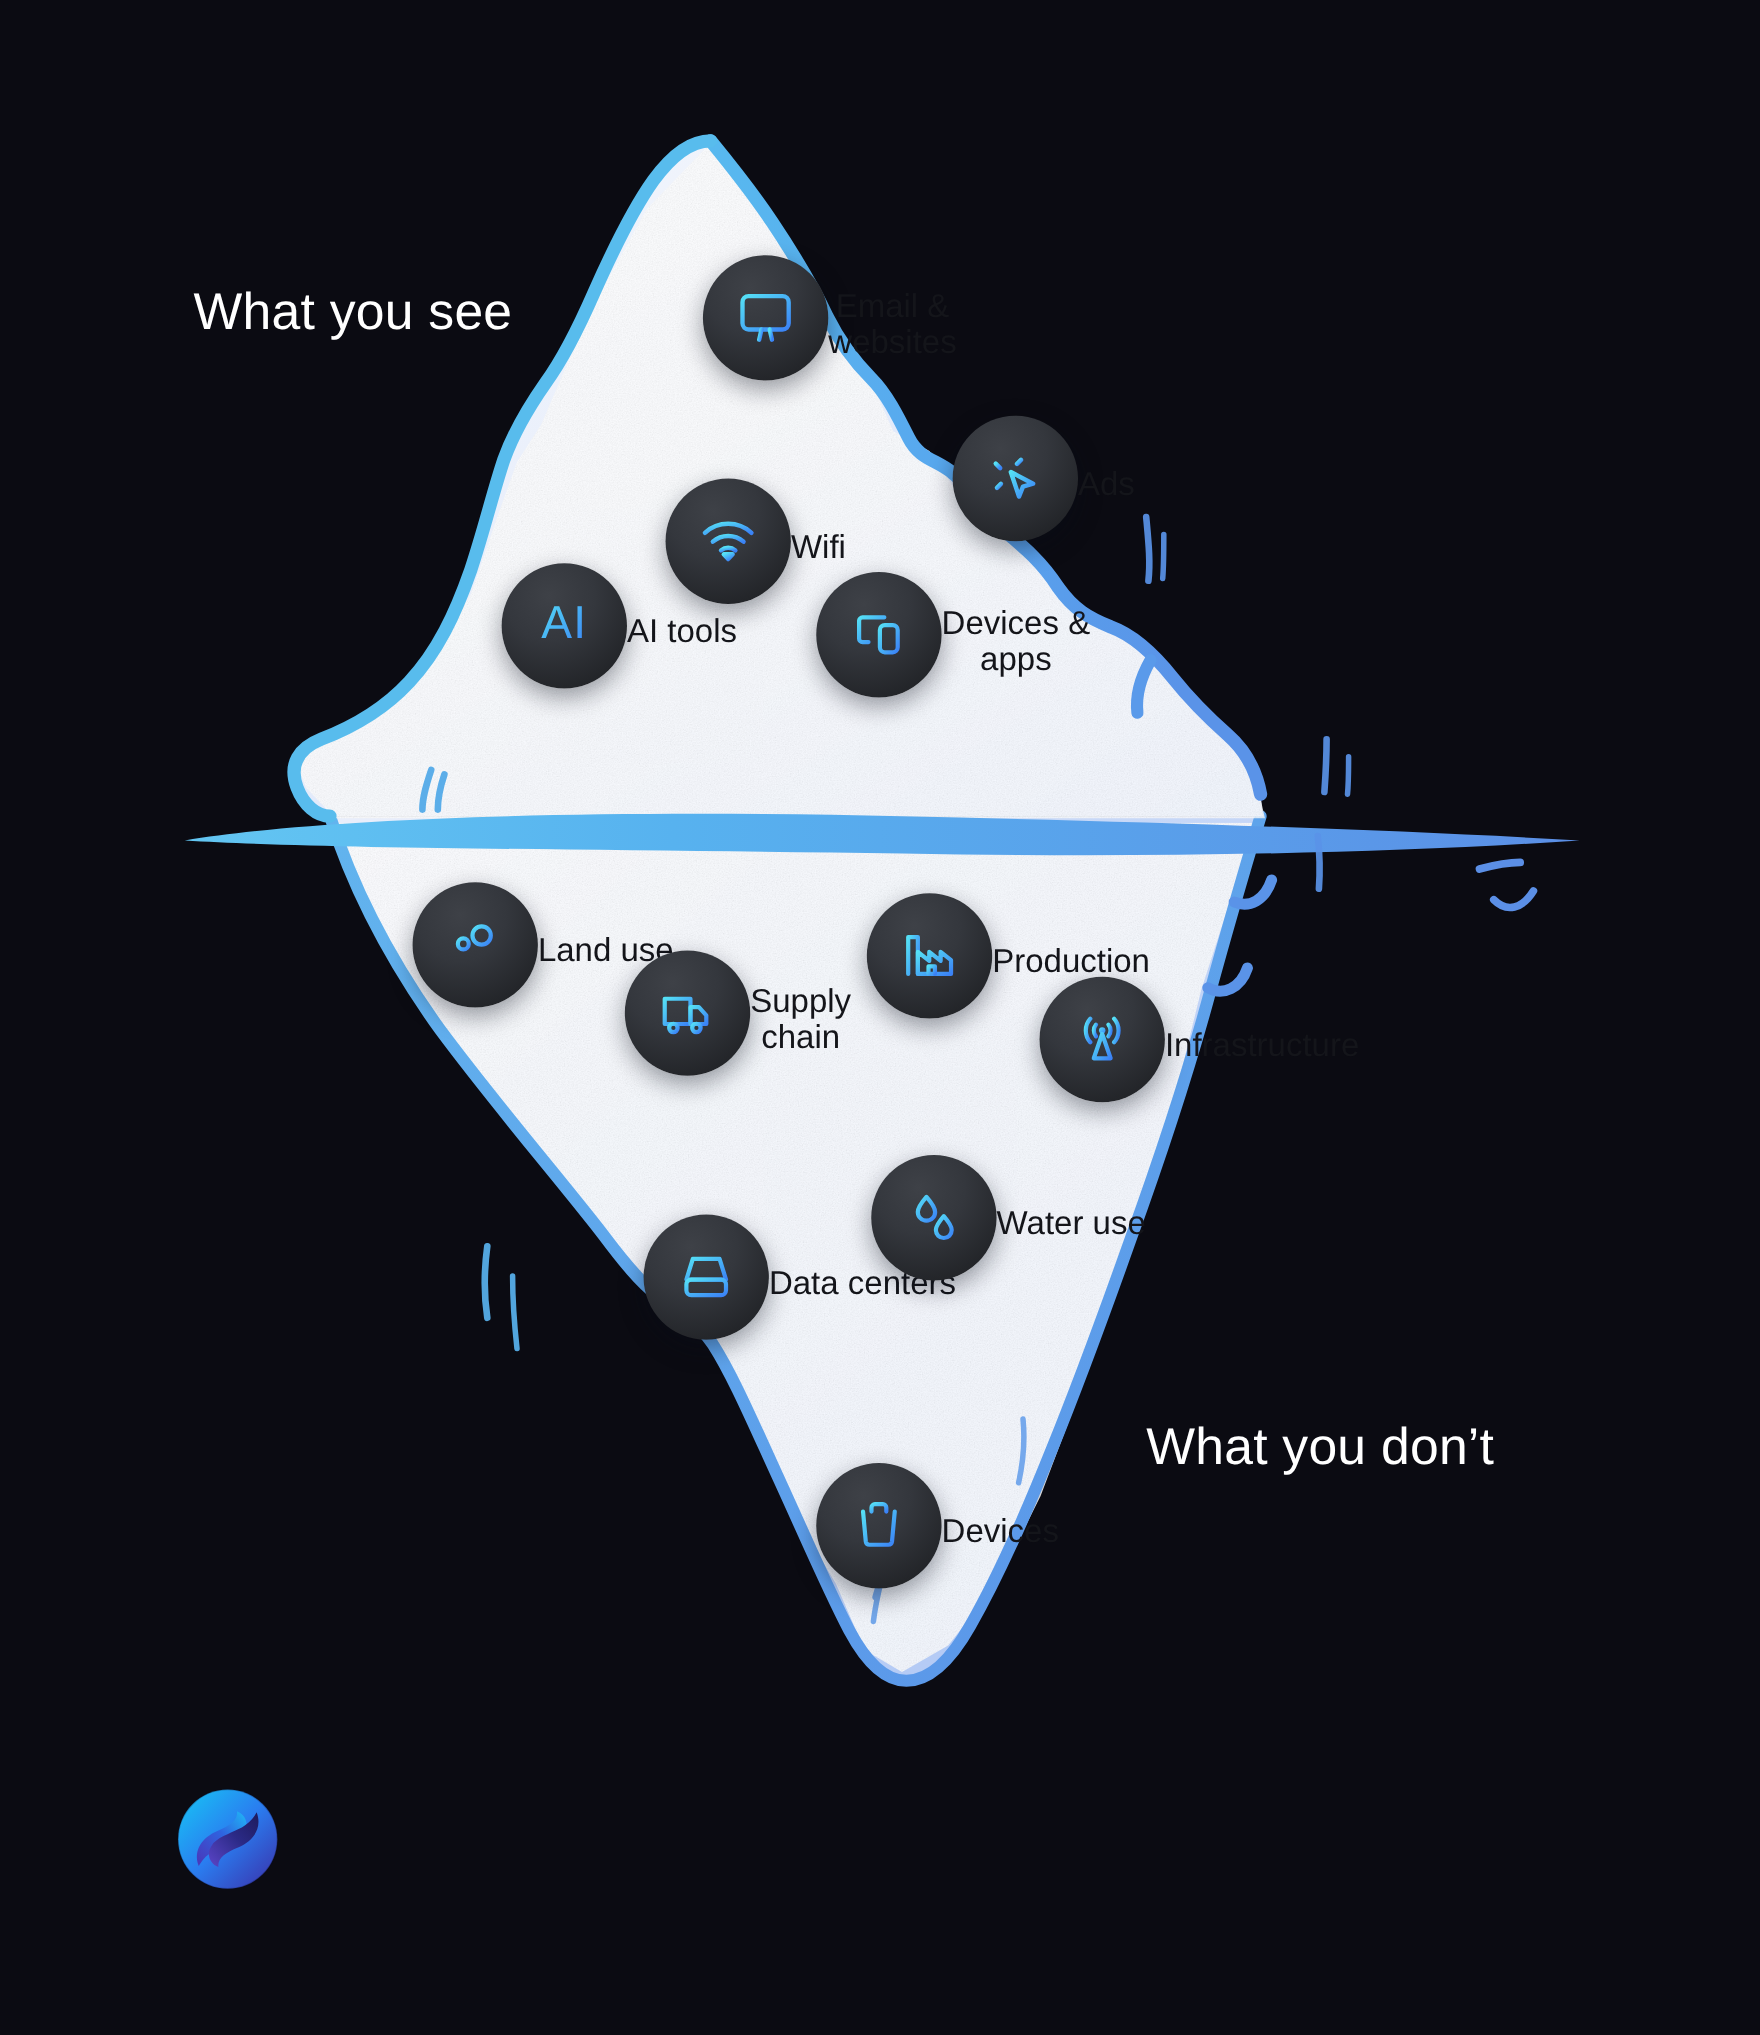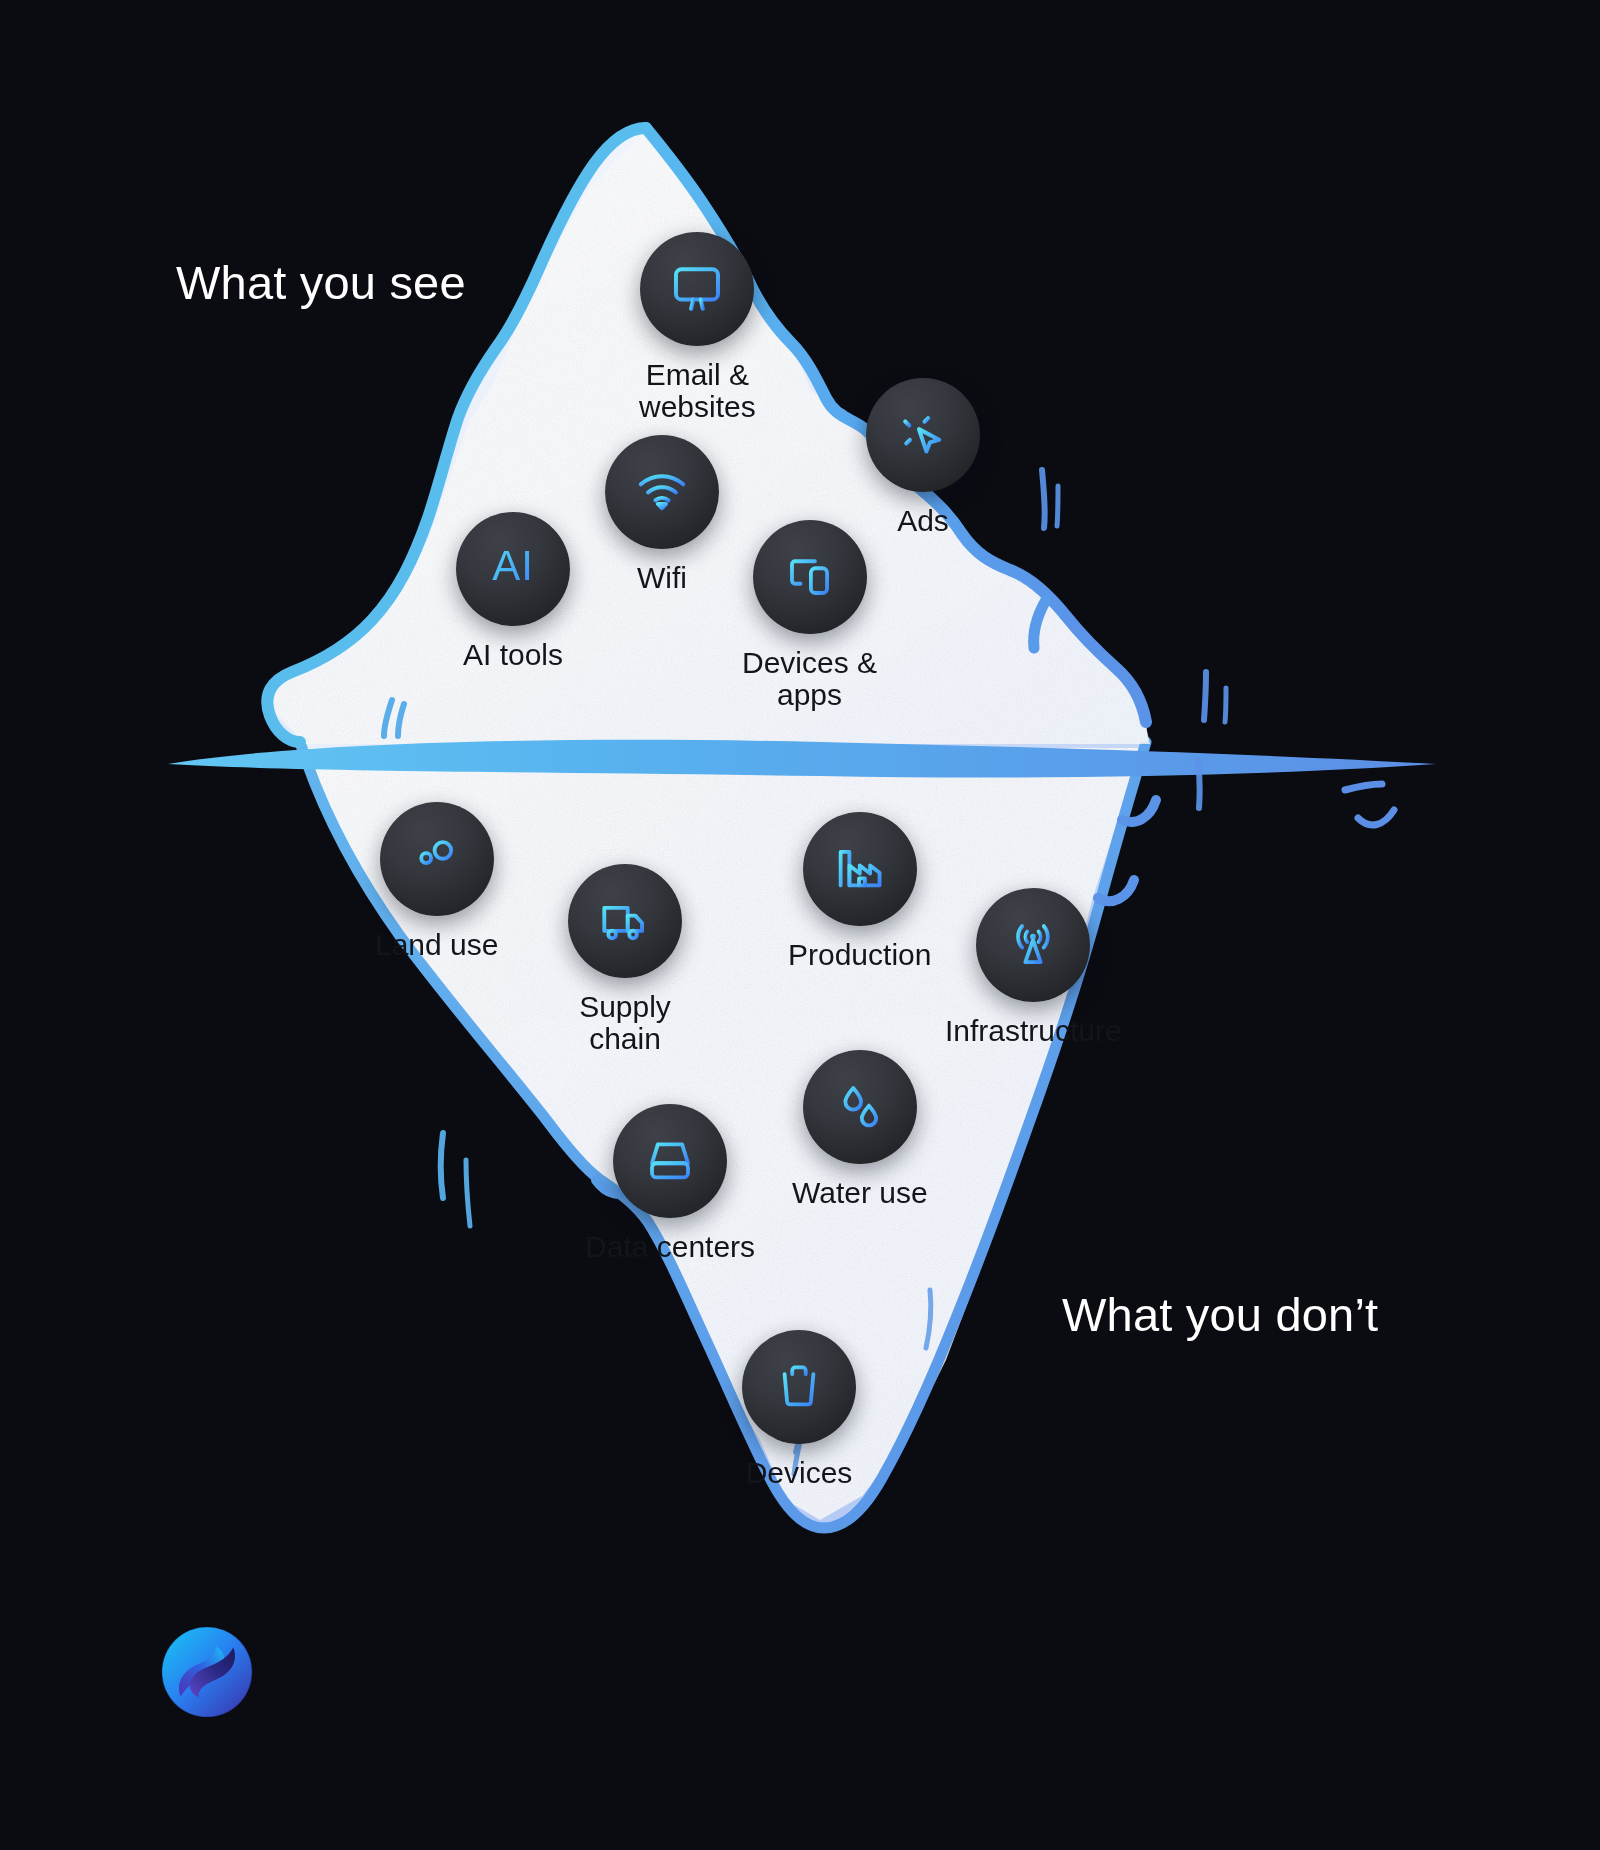--- a/index.html
+++ b/index.html
@@ -16,24 +16,24 @@
   
   .caption{
     position:absolute;
     color:#ffffff;
     font-size:47px;
     font-weight:400;
     letter-spacing:.2px;
     white-space:nowrap;
   }
   #cap-see{left:176px;top:255px;}
-  #cap-dont{left:1042px;top:1287px;margin-left:20px;}
+  #cap-dont{left:1042px;top:1287px;}
 
   
-  .node{position:absolute;display:flex;flex-direction:column;align-items:center;}
+  .node{position:absolute;display:flex;flex-direction:row;align-items:center;}
   .bubble{
     width:114px;height:114px;border-radius:50%;
     background:radial-gradient(circle at 38% 26%, #3e4147 0%, #34373d 38%, #232529 78%, #1a1c20 100%);
     box-shadow:0 8px 22px rgba(8,12,26,.40);
     display:flex;align-items:center;justify-content:center;
     flex:0 0 auto;
   }
   .bubble svg{display:block;}
   .bubble .ai-text{
     font-size:42px;font-weight:400;letter-spacing:1px;

